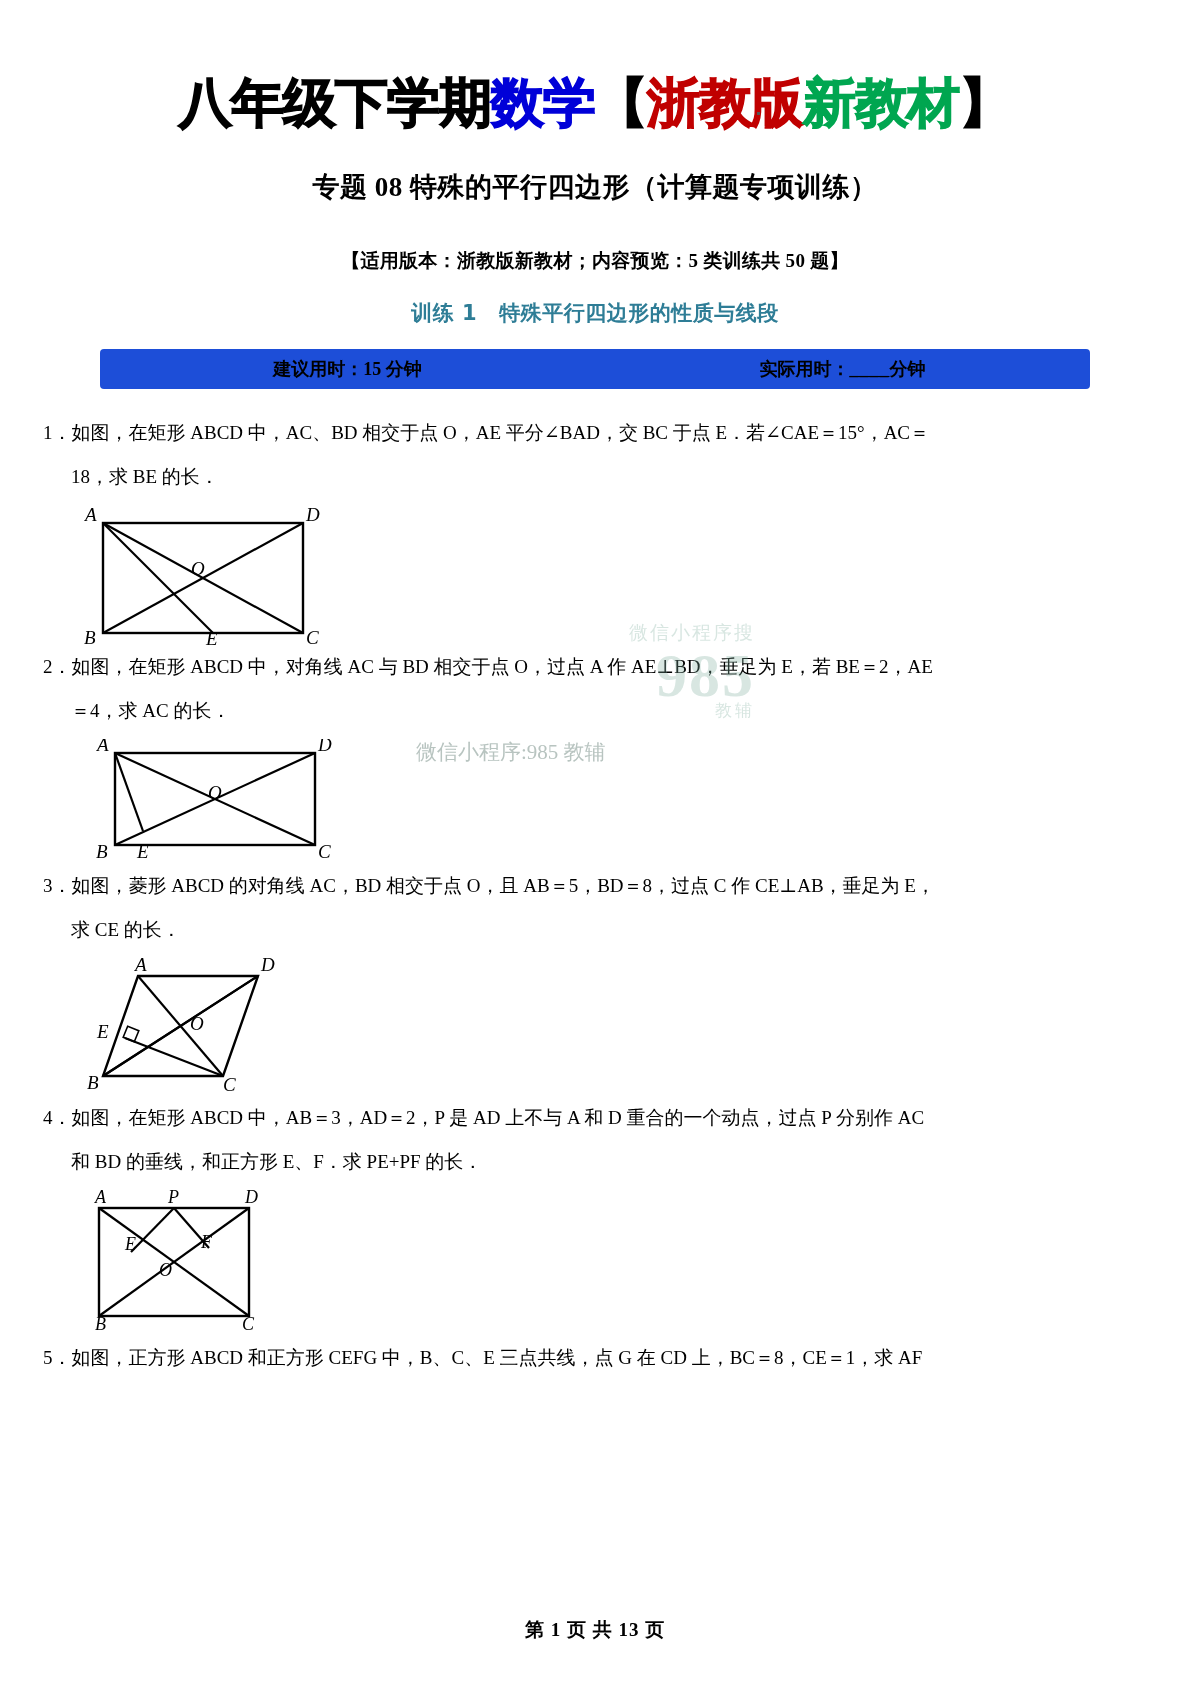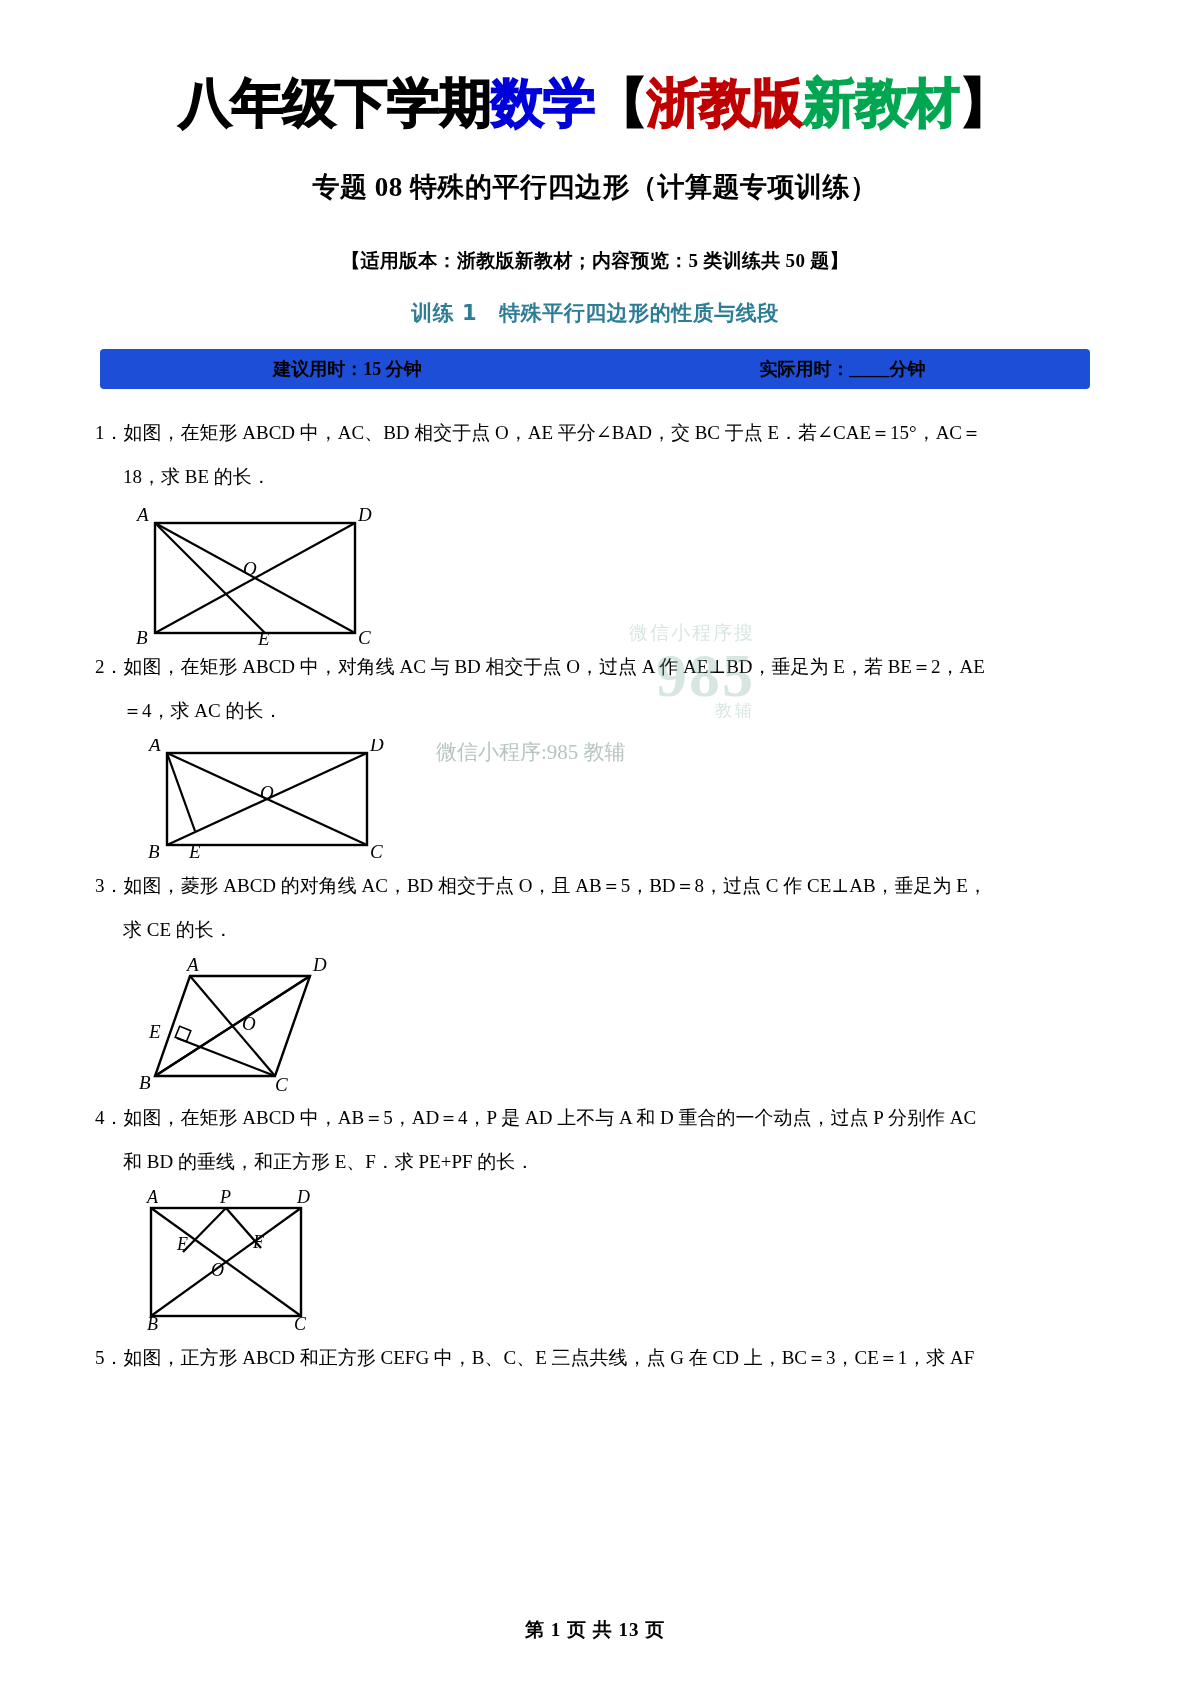--- a/index.html
+++ b/index.html
@@ -89,21 +89,21 @@
     text-align: center;
   }
   .time-right {
     width: 50%;
     text-align: center;
   }
   .blank-u { text-decoration: underline; letter-spacing: 1px; }
 
   
   .q {
-    margin: 0 95px 0 95px;
+    margin: 0 95px 0 43px;
     font-size: 19px;
     line-height: 44px;
     font-family: "Liberation Serif", "DejaVu Serif", serif;
   }
   .q.first { padding-top: 22px; }
   .q p { margin: 0; }
   .q .ln { display: block; white-space: nowrap; }
   .q .ln2 { padding-left: 28px; }
 
   
@@ -129,21 +129,21 @@
   .wm .wm-big {
     font-size: 62px;
     font-weight: bold;
     line-height: 0.95;
     font-family: "Liberation Serif", "DejaVu Serif", serif;
     letter-spacing: 2px;
   }
   .wm .wm-bot { font-size: 17px; letter-spacing: 3px; margin-top: -6px; }
   .wm2 {
     position: absolute;
-    left: 436px;
+    left: 416px;
     top: 738px;
     font-size: 21px;
     color: #b8c4c0;
     font-family: "Liberation Serif", "DejaVu Serif", serif;
     pointer-events: none;
     white-space: nowrap;
   }
 
   
   .footer {
@@ -257,21 +257,21 @@
         <text x="107" y="72" font-family="Liberation Serif, serif" font-style="italic" font-size="19">O</text>
         <text x="14" y="80" font-family="Liberation Serif, serif" font-style="italic" font-size="19">E</text>
         <text x="4" y="131" font-family="Liberation Serif, serif" font-style="italic" font-size="19">B</text>
         <text x="140" y="133" font-family="Liberation Serif, serif" font-style="italic" font-size="19">C</text>
       </svg>
     </div>
   </div>
 
   <div class="q">
     <p>
-      <span class="ln"><span>4．</span><span>如图，在矩形 ABCD 中，AB＝5，AD＝4，P 是 AD 上不与 A 和 D 重合的一个动点，过点 P 分别作 AC</span></span>
+      <span class="ln"><span>4．</span><span>如图，在矩形 ABCD 中，AB＝3，AD＝2，P 是 AD 上不与 A 和 D 重合的一个动点，过点 P 分别作 AC</span></span>
       <span class="ln ln2">和 BD 的垂线，和正方形 E、F．求 PE+PF 的长．</span>
     </p>
     <div class="fig" style="padding-left:26px;">
       <svg width="230" height="142" viewBox="0 0 230 142">
         <rect x="30" y="18" width="150" height="108" fill="none" stroke="#000" stroke-width="2.4"></rect>
         <line x1="30" y1="18" x2="180" y2="126" stroke="#000" stroke-width="2.2"></line>
         <line x1="180" y1="18" x2="30" y2="126" stroke="#000" stroke-width="2.2"></line>
         <line x1="105" y1="18" x2="62" y2="62" stroke="#000" stroke-width="2.2"></line>
         <line x1="105" y1="18" x2="140" y2="58" stroke="#000" stroke-width="2.2"></line>
         <text x="26" y="13" font-family="Liberation Serif, serif" font-style="italic" font-size="18">A</text>
@@ -281,19 +281,19 @@
         <text x="132" y="58" font-family="Liberation Serif, serif" font-style="italic" font-size="18">F</text>
         <text x="90" y="86" font-family="Liberation Serif, serif" font-style="italic" font-size="18">O</text>
         <text x="26" y="140" font-family="Liberation Serif, serif" font-style="italic" font-size="18">B</text>
         <text x="173" y="140" font-family="Liberation Serif, serif" font-style="italic" font-size="18">C</text>
       </svg>
     </div>
   </div>
 
   <div class="q" style="margin-top:4px;">
     <p>
-      <span class="ln"><span>5．</span><span>如图，正方形 ABCD 和正方形 CEFG 中，B、C、E 三点共线，点 G 在 CD 上，BC＝3，CE＝1，求 AF</span></span>
+      <span class="ln"><span>5．</span><span>如图，正方形 ABCD 和正方形 CEFG 中，B、C、E 三点共线，点 G 在 CD 上，BC＝8，CE＝1，求 AF</span></span>
     </p>
   </div>
 
   <div class="footer">第 1 页 共 13 页</div>
 
 </div>
 
 </body></html>

